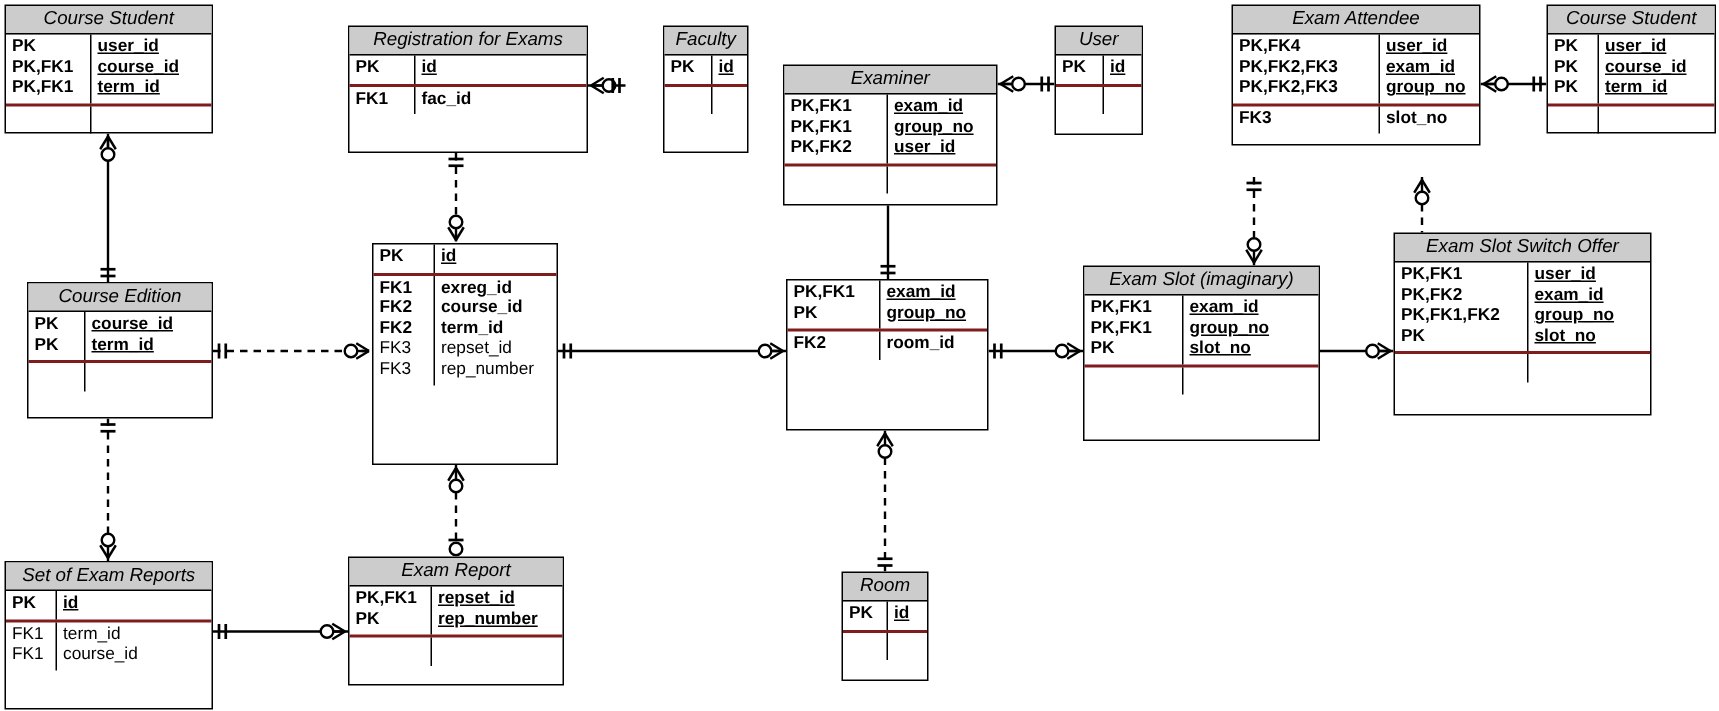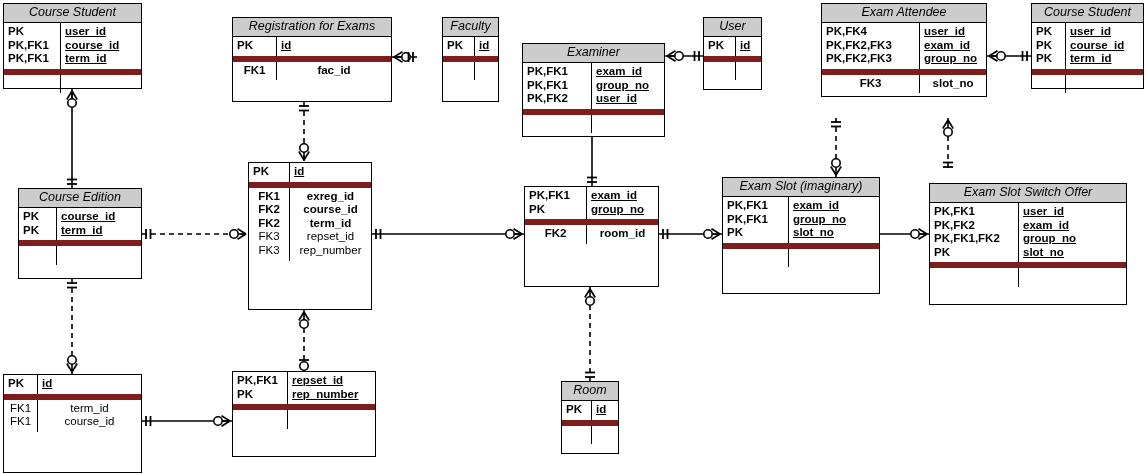--- a/index.html
+++ b/index.html
@@ -32,21 +32,21 @@
     height:18px;
     color:#000;
     white-space:nowrap;
     overflow:hidden;
     font-style:italic;
   }
   .sect{
     display:flex;
     box-sizing:border-box;
   }
-  .sect + .sect{ border-top:6px solid #7f1d1d;text-align:center; }
+  .sect + .sect{ border-top:2px solid #7f1d1d; }
   .col-k{
     box-sizing:border-box;
     border-right:1px solid #000;
     padding:2px 4px 3px 4px;
     white-space:nowrap;
   }
   .col-a{
     box-sizing:border-box;
     padding:2px 4px 3px 4px;
     white-space:nowrap;
@@ -546,21 +546,21 @@
         </div>
         <div class="sect">
           <div class="col-k" style="width: 66px;">
             <div class="row blank">&nbsp;</div>
           </div>
           <div class="col-a">
             <div class="row blank">&nbsp;</div>
           </div>
         </div>
       </div>
-      <div class="entity" style="left: 929px; top: 183px; width: 198px; height: 122px;">
+      <div class="entity" style="left: 929px; top: 155px; width: 172px; height: 122px;">
         <div class="title">Exam Slot Switch Offer</div>
         <div class="sect">
           <div class="col-k" style="width: 89px;">
             <div class="row">PK,FK1</div>
             <div class="row">PK,FK2</div>
             <div class="row">PK,FK1,FK2</div>
             <div class="row">PK</div>
           </div>
           <div class="col-a">
             <div class="row pk">user_id</div>
@@ -572,40 +572,42 @@
         <div class="sect">
           <div class="col-k" style="width: 89px;">
             <div class="row blank">&nbsp;</div>
           </div>
           <div class="col-a">
             <div class="row blank">&nbsp;</div>
           </div>
         </div>
       </div>
       <div class="entity" style="left: 3px; top: 374px; width: 139px; height: 99px;">
+        <div class="title">Set of Exam Reports</div>
         <div class="sect">
           <div class="col-k" style="width: 34px;">
             <div class="row">PK</div>
           </div>
           <div class="col-a">
             <div class="row pk">id</div>
           </div>
         </div>
         <div class="sect">
           <div class="col-k" style="width: 34px;">
             <div class="row soft">FK1</div>
             <div class="row soft">FK1</div>
           </div>
           <div class="col-a">
             <div class="row soft">term_id</div>
             <div class="row soft">course_id</div>
           </div>
         </div>
       </div>
       <div class="entity" style="left: 232px; top: 371px; width: 144px; height: 86px;">
+        <div class="title">Exam Report</div>
         <div class="sect">
           <div class="col-k" style="width: 55px;">
             <div class="row">PK,FK1</div>
             <div class="row">PK</div>
           </div>
           <div class="col-a">
             <div class="row pk">repset_id</div>
             <div class="row pk">rep_number</div>
           </div>
         </div>

